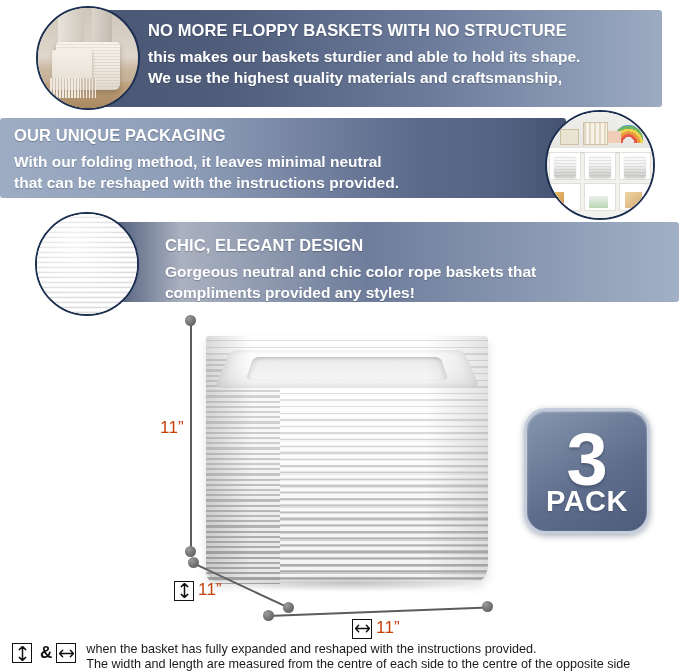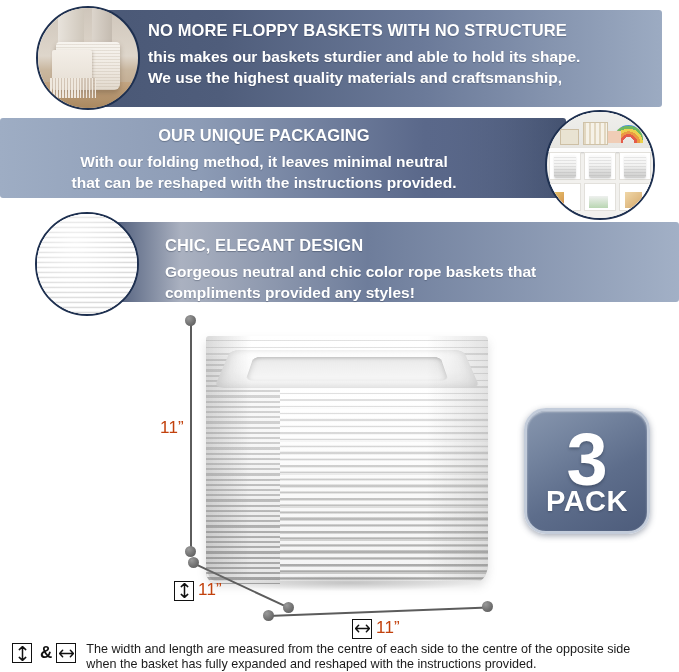--- a/index.html
+++ b/index.html
@@ -26,21 +26,21 @@
   .banner-1 {
     left: 96px; top: 10px; width: 566px; height: 97px;
     background: linear-gradient(to right, #4a5876 0%, #4f5d7b 22%, #6b7a99 58%, #9cabc2 100%);
     padding: 9px 32px 0 52px;
   }
   .banner-2 {
     left: 0px; top: 118px; width: 566px; height: 80px;
     background: linear-gradient(to right, #9eadc4 0%, #8d9cb6 35%, #5a688a 75%, #44527020 100%),
                 linear-gradient(to right, #9eadc4 0%, #8d9cb6 35%, #5a688a 75%, #445270 100%);
     padding: 6px 52px 0 14px;
-    text-align: center;
+    text-align: left;
   }
   .banner-3 {
     left: 113px; top: 222px; width: 566px; height: 80px;
     background: linear-gradient(to right, #4f5d7b 0%, #56648280 12%, #6e7d9b 45%, #a2b0c6 100%);
     padding: 12px 14px 0 52px;
   }
   .banner-head {
     font-size: 16.5px;
     font-weight: bold;
     letter-spacing: 0.1px;
@@ -382,16 +382,16 @@
       </svg>
     </span>
     <span class="amp">&amp;</span>
     <span class="icon-box">
       <svg width="15" height="9" viewBox="0 0 15 9" aria-hidden="true">
         <path d="M1 4.5 L14 4.5 M3.6 1.3 L0.6 4.5 L3.6 7.7 M11.4 1.3 L14.4 4.5 L11.4 7.7" stroke="#111" stroke-width="1.5" fill="none" stroke-linecap="round" stroke-linejoin="round"></path>
       </svg>
     </span>
   </div>
   <div class="footer-text">
+    <div>when the basket has fully expanded and reshaped with the instructions provided.</div>
     <div>The width and length are measured from the centre of each side to the centre of the opposite side</div>
-    <div>when the basket has fully expanded and reshaped with the instructions provided.</div>
   </div>
 </div>
 
 </body></html>

